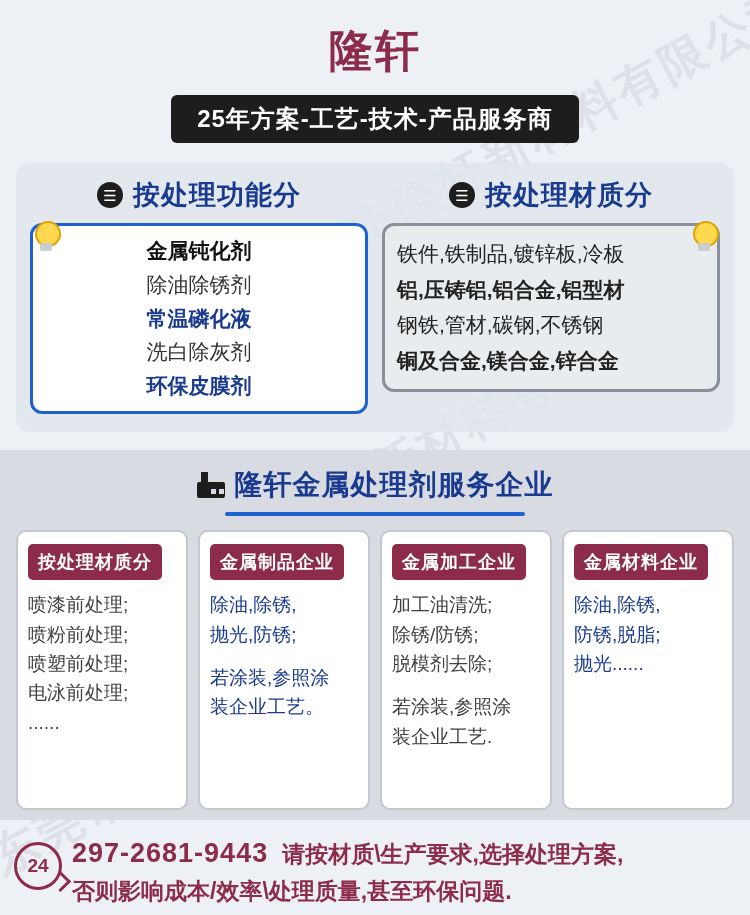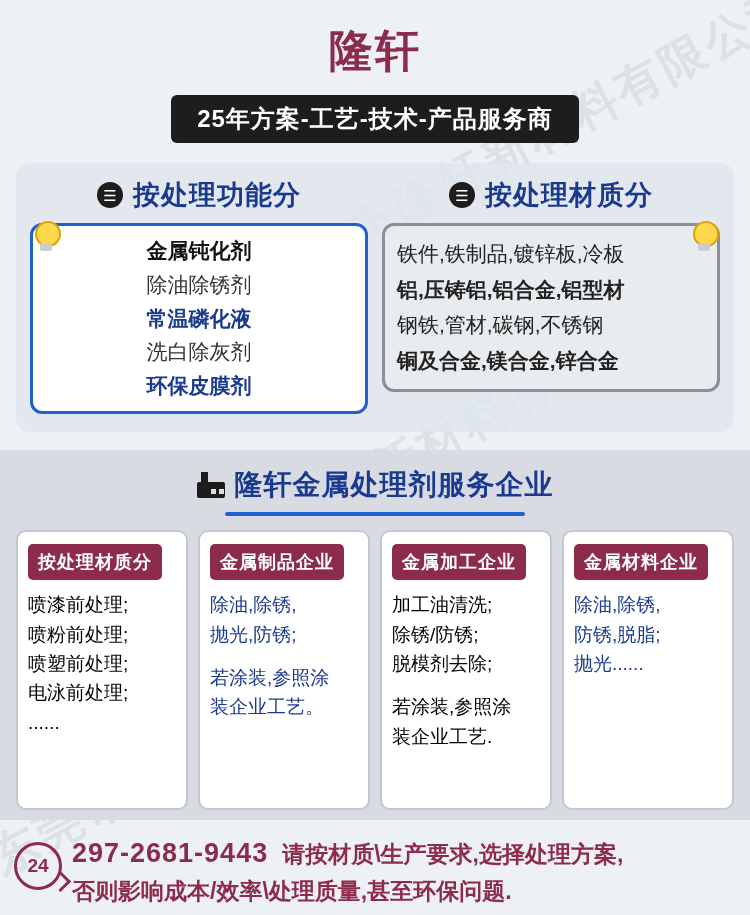--- a/index.html
+++ b/index.html
@@ -163,21 +163,21 @@
     min-height:250px;
     position:relative;
   }
   .card-tag{
     display:inline-block;
     background:#8c2b4a;color:#fff;font-weight:bold;font-size:18px;
     padding:6px 10px;border-radius:5px;letter-spacing:1px;
     margin-bottom:10px;
   }
   .card-line{
-    font-size:19px;line-height:1.55;color:#000000;
+    font-size:19px;line-height:1.55;color:#404040;
   }
   .card-line.blue{color:#1a3a8f;}
   .card-gap{height:14px;}
 
   
   .footer{
     margin-top:12px;
     padding:6px 14px 10px 14px;
     display:flex;align-items:flex-start;gap:10px;
   }

